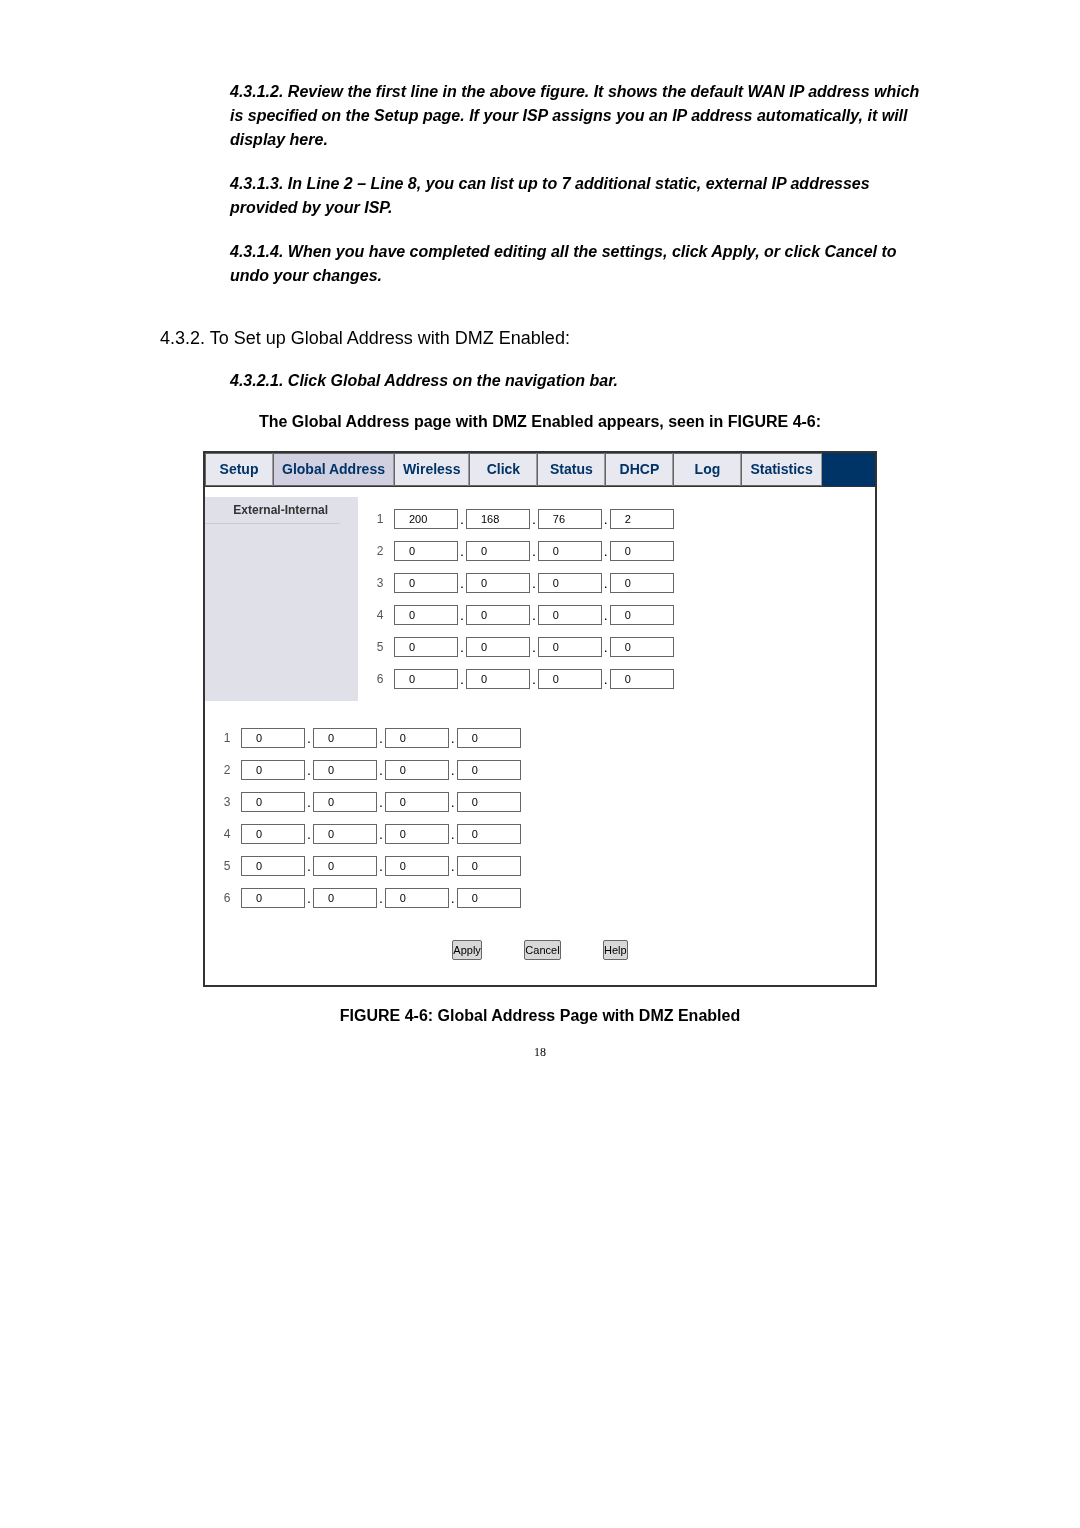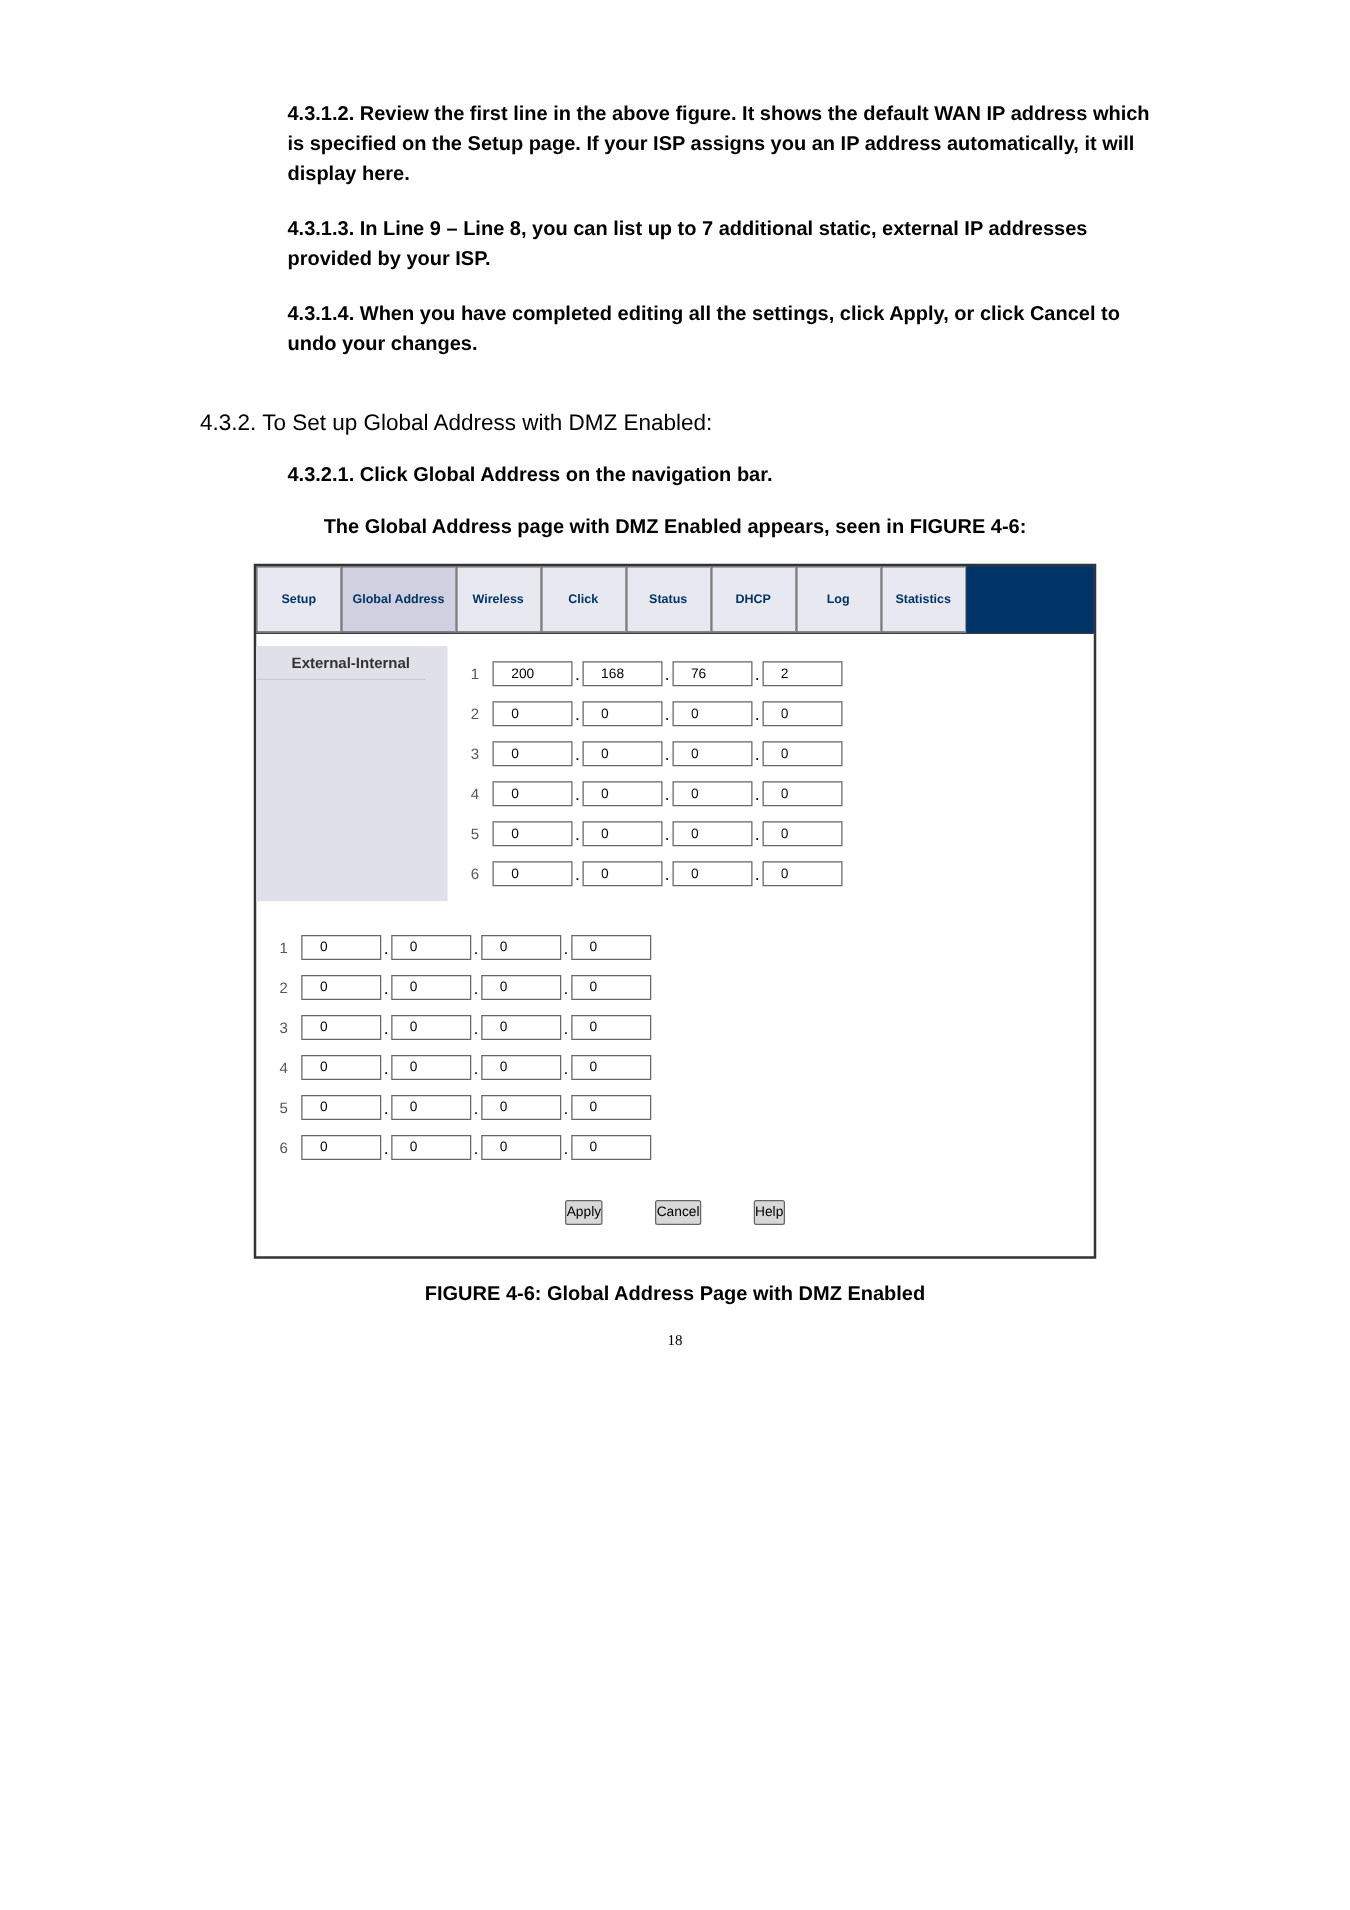--- a/index.html
+++ b/index.html
@@ -9,20 +9,21 @@
       width: 1080px;
       box-sizing: border-box;
       background: white;
     }
     .bold-text {
       font-weight: bold;
       font-size: 16px;
       line-height: 1.5;
       margin-bottom: 20px;
       padding-left: 70px;
+      font-style: italic;
     }
     .section-heading {
       font-size: 18px;
       margin-top: 40px;
       margin-bottom: 20px;
       font-weight: normal;
     }
     .centered-bold {
       font-weight: bold;
       font-size: 16px;
@@ -37,22 +38,22 @@
     }
     .tab-bar {
       display: flex;
       background: #003366;
       border-bottom: 1px solid #333;
     }
     .tab {
       background: #e8e8f0;
       border: 1px solid #666;
       border-right: 1px solid #999;
-      padding: 20px 8px;
-      font-size: 10px;
+      padding: 8px 8px;
+      font-size: 14px;
       font-weight: bold;
       color: #003366;
       text-align: right;
       min-width: 50px;
       display: flex;
       align-items: center;
       justify-content: center;
       line-height: 1.1;
     }
     .tab.active {
@@ -134,21 +135,21 @@
       text-align: center;
       font-size: 12px;
       margin-top: 20px;
       font-family: 'Times New Roman', serif;
     }
   </style>
 </head>
 <body>
 
 <div class="bold-text">4.3.1.2. Review the first line in the above figure. It shows the default WAN IP address which is specified on the Setup page. If your ISP assigns you an IP address automatically, it will display here.</div>
-<div class="bold-text">4.3.1.3. In Line 9 – Line 8, you can list up to 7 additional static, external IP addresses provided by your ISP.</div>
+<div class="bold-text">4.3.1.3. In Line 2 – Line 8, you can list up to 7 additional static, external IP addresses provided by your ISP.</div>
 <div class="bold-text">4.3.1.4. When you have completed editing all the settings, click Apply, or click Cancel to undo your changes.</div>
 
 <div class="section-heading">4.3.2. To Set up Global Address with DMZ Enabled:</div>
 
 <div class="bold-text">4.3.2.1. Click Global Address on the navigation bar.</div>
 <div class="centered-bold">The Global Address page with DMZ Enabled appears, seen in FIGURE 4-6:</div>
 
 <div class="router-ui">
   <div class="tab-bar">
     <div class="tab">Setup</div>

